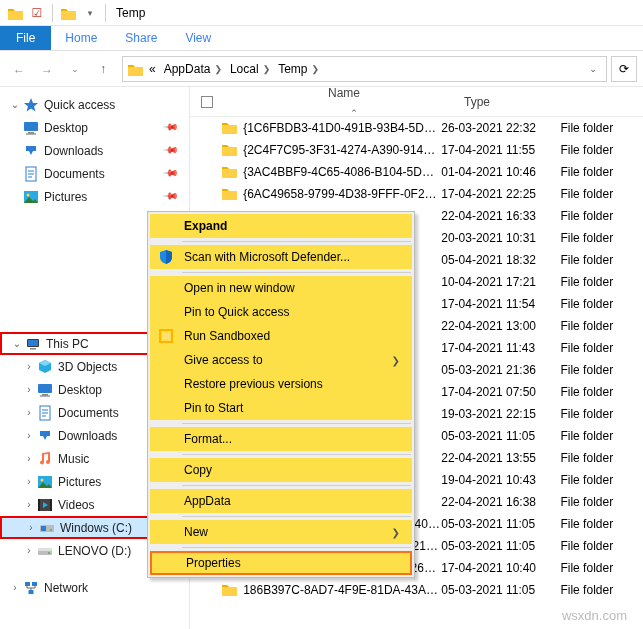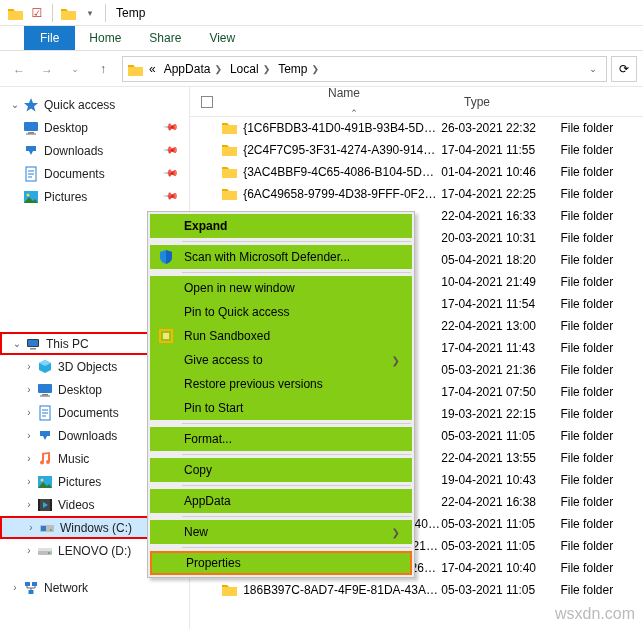--- a/index.html
+++ b/index.html
@@ -6,22 +6,22 @@
 body { width: 643px; height: 629px; background: #fff; overflow: hidden; position: relative; }
 
 
 .titlebar { height: 26px; display: flex; align-items: center; background: #fff; border-bottom: 1px solid #e5e5e5; padding-left: 4px; }
 .titlebar .tb-btn { width: 22px; height: 22px; display: flex; align-items: center; justify-content: center; }
 .titlebar .sep { width: 1px; height: 18px; background: #d0d0d0; margin: 0 4px; }
 .titlebar .title { margin-left: 6px; }
 
 
 .ribbon { height: 25px; display: flex; align-items: stretch; background: #fff; border-bottom: 1px solid #e1e1e1; }
-.ribbon .file-tab { background: #1979ca; color: #fff; padding: 0 16px; display: flex; align-items: center; margin-left: 24px; }
-.ribbon .tab { padding: 0 14px; display: flex; align-items: center; color: #14532d; }
+.ribbon .file-tab { background: #1979ca; color: #fff; padding: 0 16px; display: flex; align-items: center; }
+.ribbon .tab { padding: 0 14px; display: flex; align-items: center; color: #3b82f6; }
 
 
 .navbar { height: 36px; display: flex; align-items: center; padding: 4px 6px; gap: 2px; border-bottom: 1px solid #e8e8e8; }
 .nav-btn { width: 26px; height: 26px; display: flex; align-items: center; justify-content: center; color: #8a8a8a; border-radius: 2px; }
 .nav-btn.enabled { color: #555; }
 .addr { flex: 1; height: 26px; border: 1px solid #cfcfcf; display: flex; align-items: center; padding: 0 2px; margin-left: 4px; }
 .addr .addr-ico { width: 20px; height: 20px; display:flex; align-items:center; justify-content:center; }
 .addr .crumb { padding: 0 4px; display: flex; align-items: center; height: 24px; }
 .addr .crumb .chev { margin-left: 4px; color: #606060; font-size: 9px; }
 .addr .drop { margin-left: auto; width: 22px; text-align: center; color: #555; font-size: 9px; }
@@ -54,29 +54,29 @@
 .row { height: 22px; display: flex; align-items: center; }
 .row .c-ck { width: 34px; }
 .row .c-name { width: 240px; display:flex; align-items:center; gap:6px; overflow:hidden; white-space:nowrap; }
 .row .fname { overflow: hidden; text-overflow: ellipsis; white-space: nowrap; flex:1; }
 .row .c-date { width: 130px; }
 .row .c-type { width: 90px; }
 .checkbox { width: 12px; height: 12px; border: 1px solid #888; display:inline-block; }
 
 
 .ctx { position: absolute; left: 147px; top: 211px; width: 268px; background: #eeeeee; border: 1px solid #bdbdbd; box-shadow: 3px 3px 3px rgba(0,0,0,0.2); z-index: 10; padding: 2px; }
-.ctx .ctx-item { height: 24px; display: flex; align-items: center; padding-left: 34px; padding-right: 12px; position: relative; background: #84cc16; }
+.ctx .ctx-item { height: 24px; display: flex; align-items: center; padding-left: 34px; padding-right: 12px; position: relative; background: #fde047; }
 .ctx .ctx-item.bold { font-weight: 600; }
 .ctx .ctx-item .ci-ico { position: absolute; left: 6px; width: 20px; height: 20px; display:flex; align-items:center; justify-content:center; }
 .ctx .ctx-item .sub { margin-left: auto; color: #555; font-size: 10px; }
 .ctx .ctx-sep { height: 1px; background: #cfcfcf; margin: 3px 1px 3px 32px; }
 .ctx .red-prop { border: 2px solid #f97316; }
 
 
-.wmark { position: absolute; right: 8px; bottom: 6px; color: #bbb; font-size: 16px; }
+.wmark { position: absolute; right: 16px; bottom: 6px; color: #bbb; font-size: 13px; }
 </style>
 </head>
 <body>
 
 <svg width="0" height="0" style="position:absolute">
   <defs>
     <g id="ico-folder">
         <path d="M1 4 h5 l2 2 h8 v9 h-15 z" fill="#ffcf48"></path>
         <path d="M1 4 h5 l2 2 h-7 z" fill="#e8b200"></path>
       </g>
@@ -442,32 +442,32 @@
           <div class="c-type">File folder</div>
         </div>
         <div class="row">
           <div class="c-ck"></div>
           <div class="c-name">
             <span><svg width="16" height="16">
                 <use href="#ico-folder"></use>
               </svg></span>
             <span class="fname"></span>
           </div>
-          <div class="c-date">05-04-2021 18:20</div>
-          <div class="c-type">File folder</div>
-        </div>
-        <div class="row">
-          <div class="c-ck"></div>
-          <div class="c-name">
-            <span><svg width="16" height="16">
-                <use href="#ico-folder"></use>
-              </svg></span>
-            <span class="fname"></span>
-          </div>
-          <div class="c-date">10-04-2021 21:49</div>
+          <div class="c-date">05-04-2021 18:32</div>
+          <div class="c-type">File folder</div>
+        </div>
+        <div class="row">
+          <div class="c-ck"></div>
+          <div class="c-name">
+            <span><svg width="16" height="16">
+                <use href="#ico-folder"></use>
+              </svg></span>
+            <span class="fname"></span>
+          </div>
+          <div class="c-date">10-04-2021 17:21</div>
           <div class="c-type">File folder</div>
         </div>
         <div class="row">
           <div class="c-ck"></div>
           <div class="c-name">
             <span><svg width="16" height="16">
                 <use href="#ico-folder"></use>
               </svg></span>
             <span class="fname"></span>
           </div>

